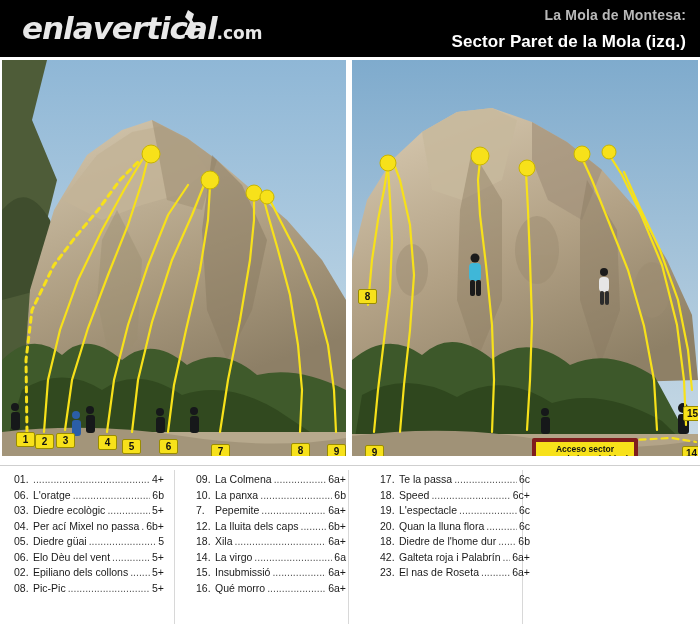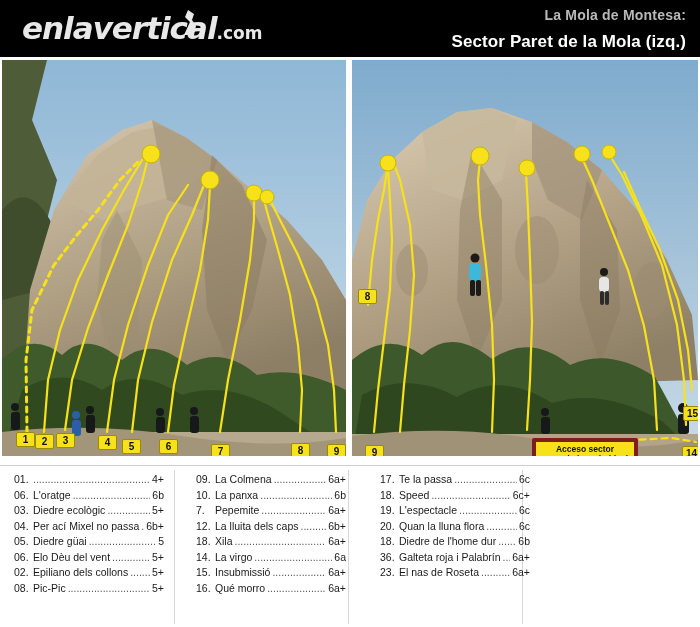--- a/index.html
+++ b/index.html
@@ -448,21 +448,21 @@
         <span class="dots">.............................................</span>
         <span class="grade">6c</span>
       </div>
     <div class="route">
         <span class="num">18.</span>
         <span class="nm">Diedre de l'home dur</span>
         <span class="dots">.............................................</span>
         <span class="grade">6b</span>
       </div>
     <div class="route">
-        <span class="num">36.</span>
+        <span class="num">42.</span>
         <span class="nm">Galteta roja i Palabrín</span>
         <span class="dots">.............................................</span>
         <span class="grade">6a+</span>
       </div>
     <div class="route">
         <span class="num">23.</span>
         <span class="nm">El nas de Roseta</span>
         <span class="dots">.............................................</span>
         <span class="grade">6a+</span>
       </div>

